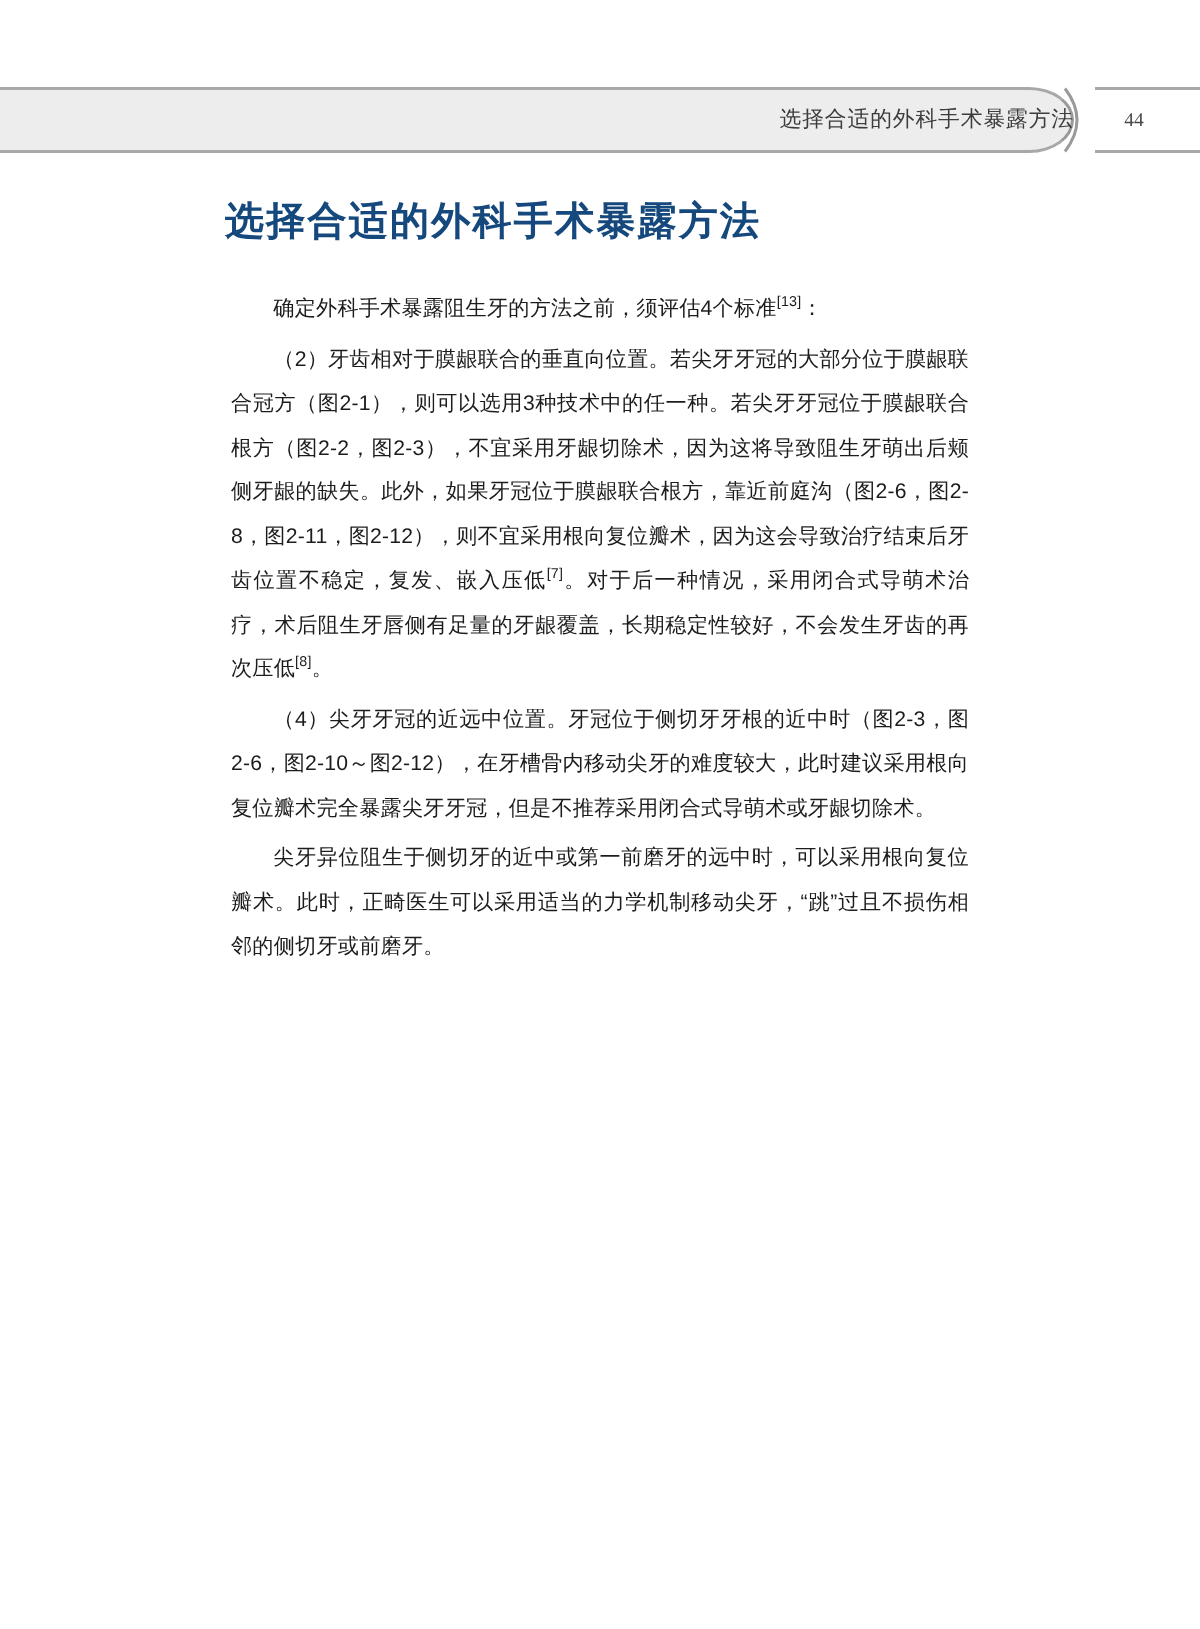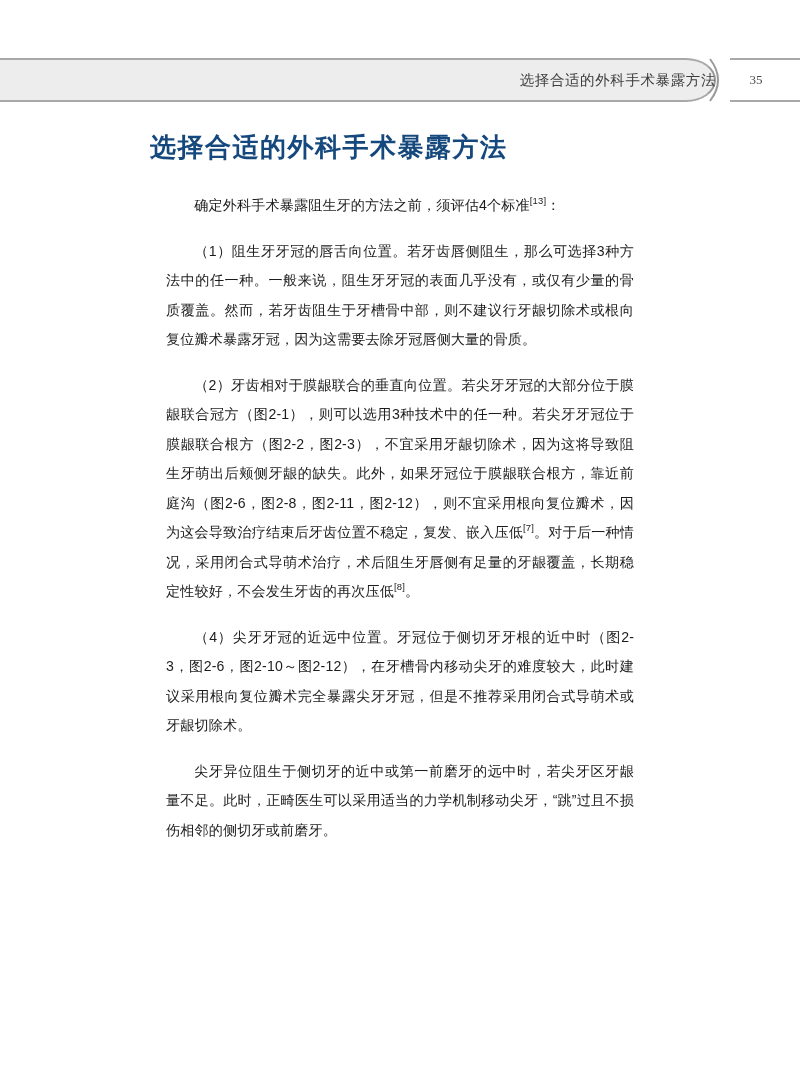--- a/index.html
+++ b/index.html
@@ -107,21 +107,21 @@
   .body-text {
     font-size: 14.1px;
     line-height: 29.5px;
     color: #1c1c1c;
     text-align: justify;
     text-justify: inter-ideograph;
     margin: 0;
     letter-spacing: 0.15px;
   }
   .body-text p {
-    margin: 16px;
+    margin: 4px;
     text-indent: 2em;
   }
   sup.cite {
     font-size: 9.5px;
     vertical-align: super;
     line-height: 0;
   }
 </style>
 </head>
 <body>
@@ -130,28 +130,27 @@
 
   <div class="header">
     <div class="header-bar"></div>
     <div class="header-title">选择合适的外科手术暴露方法</div>
     <div class="header-chevron">
       <svg width="26" height="44" viewBox="0 0 26 44">
         <path d="M 4 1 Q 20 22 4 43" fill="none" stroke="#9a9a9a" stroke-width="2"></path>
       </svg>
     </div>
     <div class="header-pagebox"></div>
-    <div class="header-pagenum">35</div>
+    <div class="header-pagenum">44</div>
   </div>
 
   <div class="content">
     <h1 class="chapter-title">选择合适的外科手术暴露方法</h1>
 
     <div class="body-text">
       <p>确定外科手术暴露阻生牙的方法之前，须评估4个标准<sup class="cite">[13]</sup>：</p>
-      <p>（1）阻生牙牙冠的唇舌向位置。若牙齿唇侧阻生，那么可选择3种方法中的任一种。一般来说，阻生牙牙冠的表面几乎没有，或仅有少量的骨质覆盖。然而，若牙齿阻生于牙槽骨中部，则不建议行牙龈切除术或根向复位瓣术暴露牙冠，因为这需要去除牙冠唇侧大量的骨质。</p>
       <p>（2）牙齿相对于膜龈联合的垂直向位置。若尖牙牙冠的大部分位于膜龈联合冠方（图2-1），则可以选用3种技术中的任一种。若尖牙牙冠位于膜龈联合根方（图2-2，图2-3），不宜采用牙龈切除术，因为这将导致阻生牙萌出后颊侧牙龈的缺失。此外，如果牙冠位于膜龈联合根方，靠近前庭沟（图2-6，图2-8，图2-11，图2-12），则不宜采用根向复位瓣术，因为这会导致治疗结束后牙齿位置不稳定，复发、嵌入压低<sup class="cite">[7]</sup>。对于后一种情况，采用闭合式导萌术治疗，术后阻生牙唇侧有足量的牙龈覆盖，长期稳定性较好，不会发生牙齿的再次压低<sup class="cite">[8]</sup>。</p>
       <p>（4）尖牙牙冠的近远中位置。牙冠位于侧切牙牙根的近中时（图2-3，图2-6，图2-10～图2-12），在牙槽骨内移动尖牙的难度较大，此时建议采用根向复位瓣术完全暴露尖牙牙冠，但是不推荐采用闭合式导萌术或牙龈切除术。</p>
-      <p>尖牙异位阻生于侧切牙的近中或第一前磨牙的远中时，若尖牙区牙龈量不足。此时，正畸医生可以采用适当的力学机制移动尖牙，“跳”过且不损伤相邻的侧切牙或前磨牙。</p>
+      <p>尖牙异位阻生于侧切牙的近中或第一前磨牙的远中时，可以采用根向复位瓣术。此时，正畸医生可以采用适当的力学机制移动尖牙，“跳”过且不损伤相邻的侧切牙或前磨牙。</p>
     </div>
   </div>
 
 </div>
 
 </body></html>

